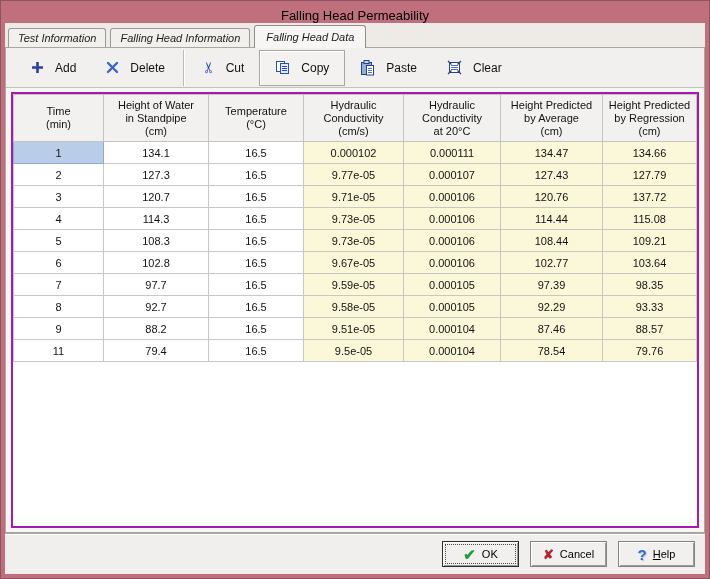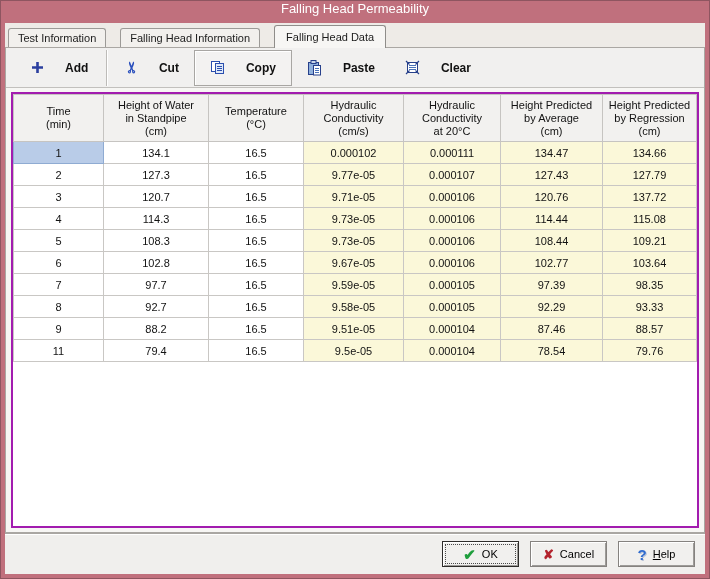--- a/index.html
+++ b/index.html
@@ -6,48 +6,48 @@
   * { box-sizing:border-box; }
   .window {
     width:710px; height:579px;
     background:#c0707d;
     border:1px solid #8e5560;
     padding:0 4px 6px 4px;
     font-family:"Liberation Sans", sans-serif;
     position:relative;
   }
   .titlebar {
-    height:22px; display:flex; align-items:flex-start; justify-content:center;
-    font-size:13px; color:#ffffff;
+    height:22px; display:flex; align-items:flex-end; justify-content:center;
+    font-size:13px; color:#000000;
   }
   .client { height:551px; background:#eeebe7; display:flex; flex-direction:column; }
   
   .tabstrip { display:flex; align-items:flex-end; padding:4px 0 0 3px; height:24px; }
   .tab {
     height:19px; line-height:18px; padding:0 9px;
     background:#f2f0ed; border:1px solid #9c9a97; border-bottom:none;
-    border-radius:3px 3px 0 0; margin-right:14px; font-size:11px; color:#1c1c1c;
-    position:relative; cursor:default; white-space:nowrap;
+    border-radius:3px 3px 0 0; margin-right:4px; font-size:11px; color:#1c1c1c;
+    position:relative; cursor:default; white-space:nowrap;font-style:italic;
   }
   .tab.active {
     height:23px; line-height:22px; background:#f7f6f4; z-index:3;
     top:1px; border-color:#8f8d8a; padding:0 11px;
   }
   
   .pane {
     height:486px; margin:0 0; background:#f7f6f4;
     border:1px solid #aaa7a3; position:relative; z-index:2;
   }
   .toolbar {
     height:40px; background:#f1f0ef; border-bottom:1px solid #c2c0bd;
     display:flex; align-items:center; padding-left:10px;
   }
   .tool {
-    display:flex; align-items:center; gap:21px; padding:0 15px; height:36px;
-    font-size:12px; color:#111; cursor:default;font-weight:bold;
+    display:flex; align-items:center; gap:11px; padding:0 15px; height:36px;
+    font-size:12px; color:#111; cursor:default;
   }
   .tool.hot { border:1px solid #a8a6a3; background:#f3f2f1; box-shadow:inset 1px 1px 0 #fff;justify-content:space-between; }
   .tsep { width:1px; height:36px; background:#bdbbb8; box-shadow:1px 0 0 #ffffff; margin:0 3px; }
   .scissors { display:inline-block; transform:rotate(270deg); font-size:15px; color:#2b50bd; line-height:1; }
   
   .tablewrap {
     position:absolute; left:5px; right:5px; top:44px; bottom:4px;
     background:#ffffff; border:2px solid #a21caf; overflow:hidden;
   }
   table.grid { border-collapse:collapse; table-layout:fixed; width:100%; }
@@ -103,20 +103,28 @@
     <div class="pane">
 
       <div class="toolbar">
         <div class="tool">
           <span class="icon">
             <svg width="13" height="13">
                 <path d="M6.5 1v11M1 6.5h11" stroke="#2b3f9f" stroke-width="2.6"></path>
               </svg>
           </span>
           <span class="lbl">Add</span>
+        </div>
+        <div class="tool">
+          <span class="icon">
+            <svg width="13" height="13">
+                <path d="M2 2l9 9M11 2l-9 9" stroke="#3b64c8" stroke-width="2.4" stroke-linecap="round"></path>
+              </svg>
+          </span>
+          <span class="lbl">Delete</span>
         </div>
         <div class="tsep"></div>
         <div class="tool">
           <span class="icon scissors">✂</span>
           <span class="lbl">Cut</span>
         </div>
         <div class="tool hot">
           <span class="icon">
             <svg width="15" height="15" viewBox="0 0 15 15">
               <rect x="1.5" y="1.5" width="8" height="10" fill="#ffffff" stroke="#2b4fae"></rect>

